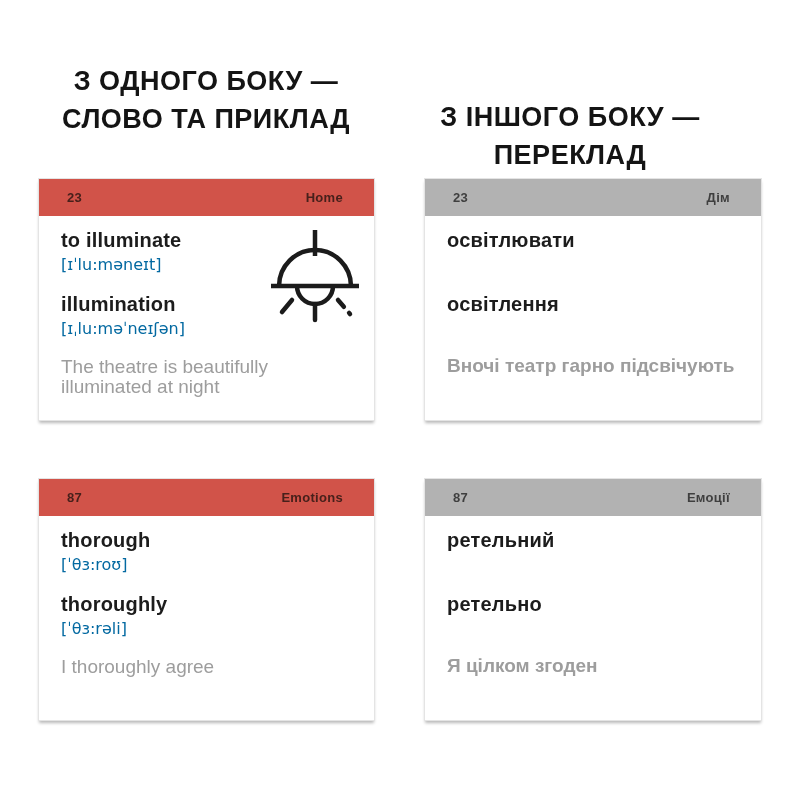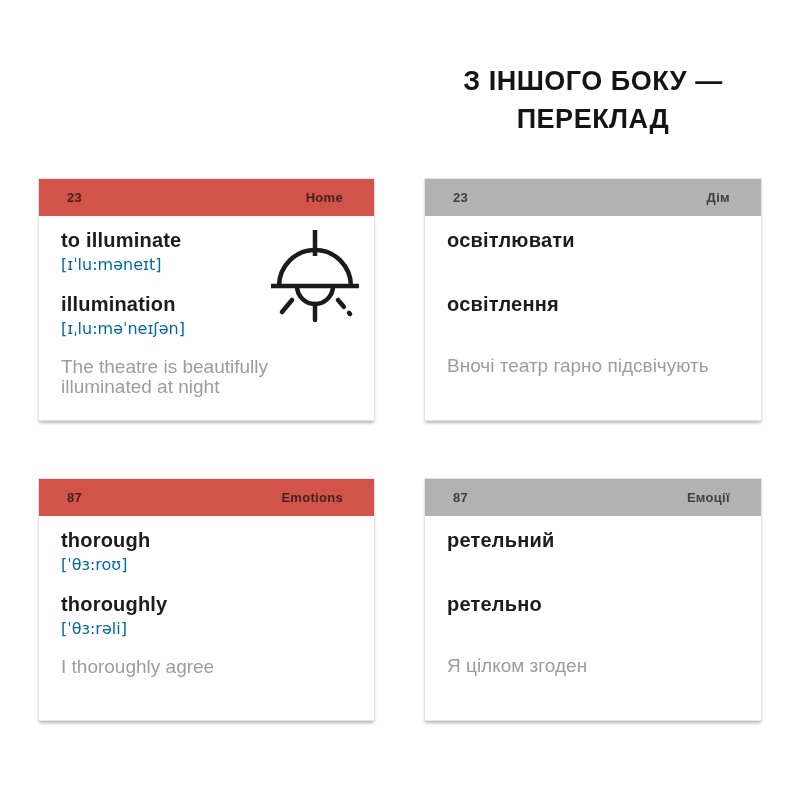--- a/index.html
+++ b/index.html
@@ -17,21 +17,21 @@
     top: 62px;
     width: 360px;
     text-align: center;
     font-size: 27px;
     line-height: 38px;
     font-weight: 700;
     letter-spacing: 0.5px;
     color: #141414;
   }
   .col-title.left  { left: 26px; }
-  .col-title.right { left: 413px; }
+  .col-title.right { left: 390px; margin-top: 36px; }
 
   .card {
     position: absolute;
     background: #ffffff;
     border: 1px solid #e4e4e4;
     box-shadow: 0 3px 3px -1px rgba(0,0,0,0.28);
   }
   .card.front-top    { left: 38px;  top: 178px; width: 337px; height: 243px; }
   .card.back-top     { left: 424px; top: 178px; width: 338px; height: 243px; }
   .card.front-bottom { left: 38px;  top: 478px; width: 337px; height: 243px; }
@@ -71,33 +71,37 @@
     color: #0369a1;
   }
   .example {
     font-size: 19px;
     line-height: 20px;
     color: #9d9d9d;
     margin-top: 17px;
   }
   .example.wrap-narrow { max-width: 252px; }
   .card.back .word { margin-bottom: 40px; }
-  .card.back .example { margin-top: 38px; white-space: nowrap; }
+  .card.back .example { margin-top: 38px; white-space: nowrap; font-weight: bold; }
 
   .lamp {
     position: absolute;
     top: 10px;
     right: 12px;
   }
 </style>
 </head>
 <body>
 
 <div class="page">
 
+  <div class="col-title left">
+    <span>З ОДНОГО БОКУ —</span><br>
+    <span>СЛОВО ТА ПРИКЛАД</span>
+  </div>
 
   <div class="col-title right">
     <span>З ІНШОГО БОКУ —</span><br>
     <span>ПЕРЕКЛАД</span>
   </div>
 
   <div class="card front front-top">
     <div class="card-header red">
       <span class="card-number">23</span>
       <span class="card-category">Home</span>

